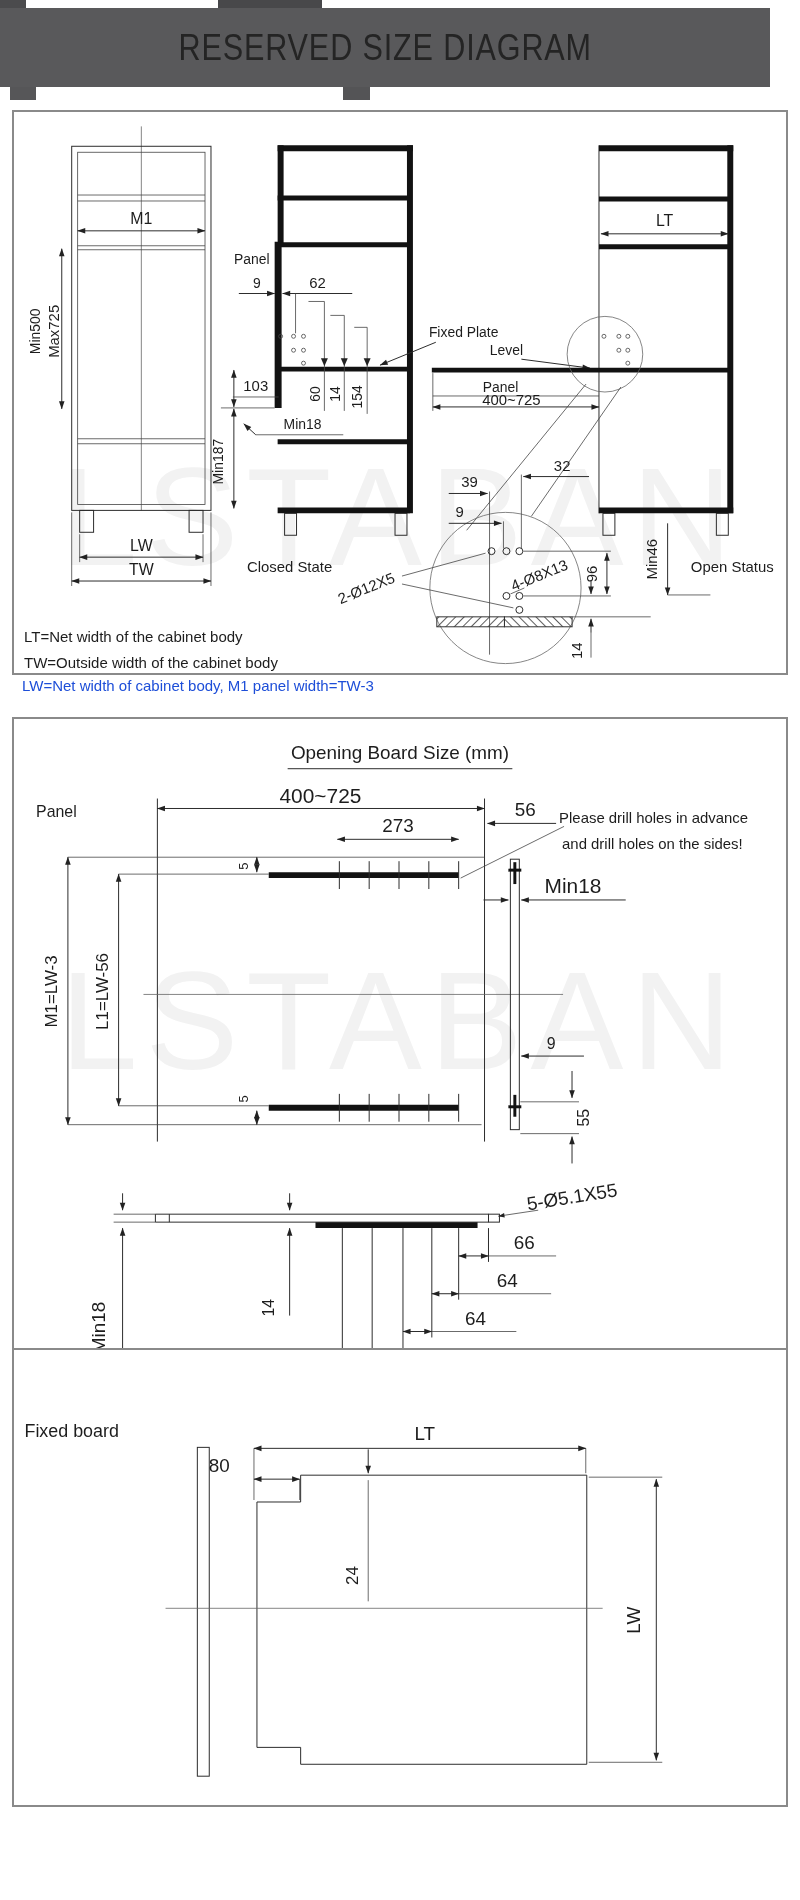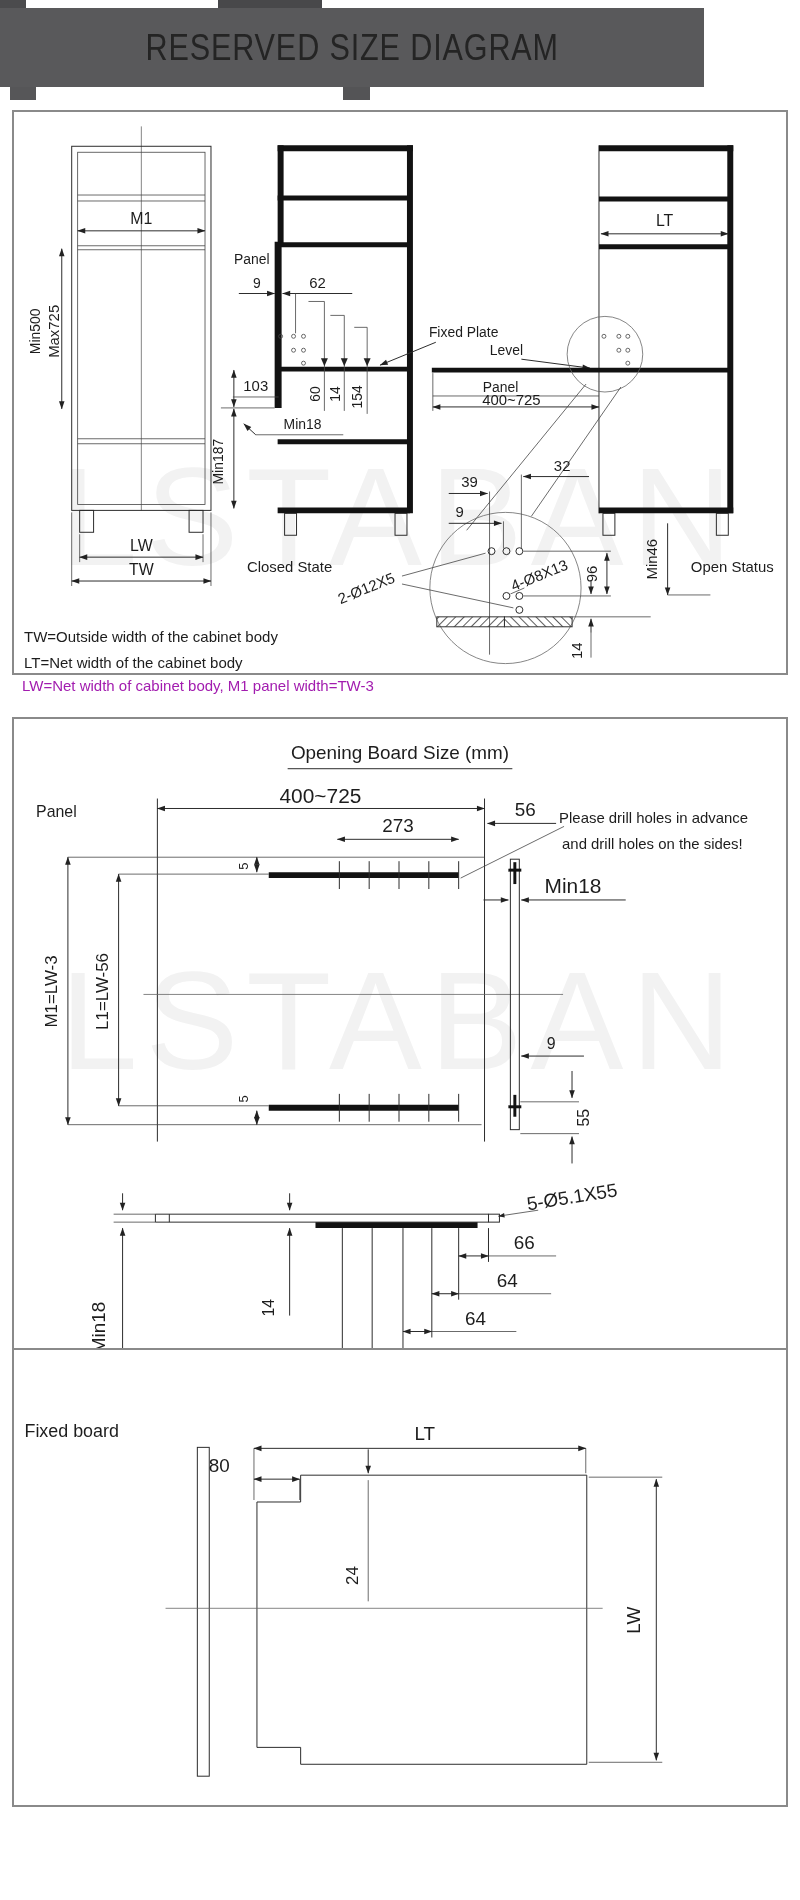--- a/index.html
+++ b/index.html
@@ -1,28 +1,28 @@
 <!DOCTYPE html>
 <html><head>
 <meta charset="utf-8">
 <style>
   html,body{margin:0;padding:0;}
   body{width:800px;height:1900px;position:relative;background:#ffffff;
        font-family:"Liberation Sans",sans-serif;}
   .artifact{position:absolute;}
-  .header{position:absolute;left:0;top:8px;width:704px;height:79px;background:#59595b;
+  .header{position:absolute;left:0;top:8px;width:770px;height:79px;background:#59595b;
           display:flex;align-items:center;justify-content:center;overflow:hidden;}
   .header .title{font-size:36px;color:#242424;transform:scaleX(.85);letter-spacing:1px;white-space:nowrap;}
   .box{position:absolute;left:12px;width:772px;border:2px solid #8a8a8a;background:#fff;}
   #box1{top:110px;height:561px;}
   #box2{top:717px;height:701px;}
   #box3{top:1348px;height:455px;}
   .box svg{position:absolute;left:0;top:0;}
   .s1notes{position:absolute;left:10px;top:512px;font-size:15px;color:#1d1d1d;line-height:26px;}
-  .footnote{position:absolute;left:22px;top:677px;font-size:15px;color:#a21caf;}
+  .footnote{position:absolute;left:22px;top:677px;font-size:15px;color:#1d4ed8;}
   svg text{fill:#1d1d1d;font-family:"Liberation Sans",sans-serif;}
   .w1{stroke:#2b2b2b;stroke-width:1;fill:none}
   .w08{stroke:#444;stroke-width:.8;fill:none}
   .cl{stroke:#666;stroke-width:.8;fill:none}
   .tk5{stroke:#121212;stroke-width:5;fill:none}
   .tk6{stroke:#121212;stroke-width:6;fill:none}
   .tk7{stroke:#121212;stroke-width:7;fill:none}
   .tk3{stroke:#121212;stroke-width:3;fill:none}
   .wm{fill:#f2f2f2;letter-spacing:8px;}
 </style>
@@ -202,22 +202,22 @@
     <line class="w1" x1="596" y1="443" x2="596" y2="484" marker-start="url(#m1)" marker-end="url(#m1)"></line>
     <text x="586" y="464" font-size="15" text-anchor="middle" transform="rotate(-90 586 464)">96</text>
     <line class="w08" x1="561" y1="507" x2="640" y2="507"></line>
     <line class="w1" x1="580" y1="470" x2="580" y2="484" marker-end="url(#m1)"></line>
     <line class="w1" x1="580" y1="523" x2="580" y2="509" marker-end="url(#m1)"></line>
     <line class="w08" x1="580" y1="523" x2="580" y2="548"></line>
     <text x="571" y="541" font-size="15" text-anchor="middle" transform="rotate(-90 571 541)">14</text>
   </g>
 </svg>
 <div class="s1notes">
+  <div>LT=Net width of the cabinet body</div>
   <div>TW=Outside width of the cabinet body</div>
-  <div>LT=Net width of the cabinet body</div>
 </div>
 </div>
 
 <div class="footnote">LW=Net width of cabinet body, M1 panel width=TW-3</div>
 
 <div class="box" id="box2">
 <svg width="772" height="701" viewBox="0 0 776 705">
   <defs>
     <marker id="m2" viewBox="0 0 10 10" refX="9.5" refY="5" markerWidth="11" markerHeight="8" orient="auto-start-reverse">
       <path d="M0,1.5 L10,5 L0,8.5 Z" fill="#222"></path>

